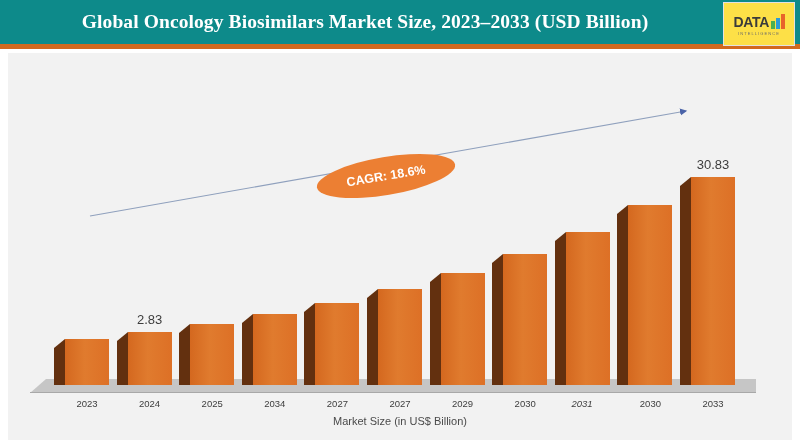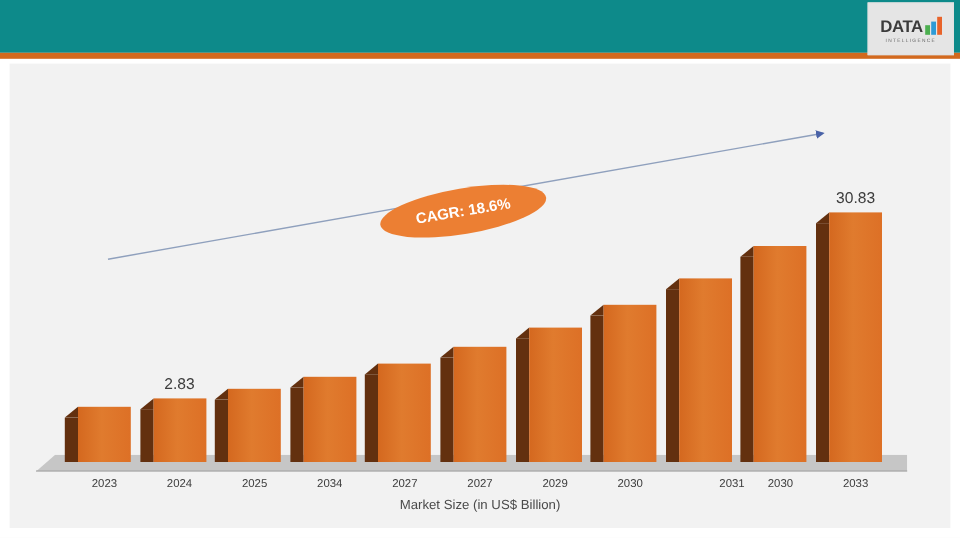--- a/index.html
+++ b/index.html
@@ -34,21 +34,21 @@
     font-weight:bold;
     font-size:19.5px;
     letter-spacing:.1px;
     white-space:nowrap;
   }
 
   
   .logo-box{
     position:absolute;right:5px;top:2px;
     width:72px;height:44px;
-    background:#e5e5e5;
+    background:#fde047;
     border:1px solid #e2e2e2;
     box-sizing:border-box;
     display:flex;flex-direction:column;
     align-items:center;justify-content:center;
   }
   .logo-row{display:flex;align-items:flex-end;gap:1px;height:17px;}
   .logo-word{
     font-family:"Liberation Sans",sans-serif;
     font-weight:bold;font-size:14px;
     color:#3b3b3b;letter-spacing:-.3px;line-height:14px;
@@ -148,20 +148,21 @@
     font-family:"Liberation Sans",sans-serif;
     font-size:11px;color:#4a4a4a;
   }
 </style>
 </head>
 <body>
 
 <div id="root">
 
   <div class="header"></div>
+  <div class="header-title">Global Oncology Biosimilars Market Size, 2023–2033 (USD Billion)</div>
   <div class="header-underline"></div>
 
   <div class="logo-box">
     <div class="logo-row">
       <span class="logo-word">DATA</span>
       <span class="logo-bars">
         <i class="lb1"></i>
           <i class="lb2"></i>
           <i class="lb3"></i>
       </span>
@@ -241,21 +242,21 @@
       <div class="axis-line"></div>
       <div id="ticks-layer">
           <div class="tick" style="left: 49px; width: 60px;">2023</div>
           <div class="tick" style="left: 111.6px; width: 60px;">2024</div>
           <div class="tick" style="left: 174.2px; width: 60px;">2025</div>
           <div class="tick" style="left: 236.8px; width: 60px;">2034</div>
           <div class="tick" style="left: 299.4px; width: 60px;">2027</div>
           <div class="tick" style="left: 362px; width: 60px;">2027</div>
           <div class="tick" style="left: 424.6px; width: 60px;">2029</div>
           <div class="tick" style="left: 487.2px; width: 60px;">2030</div>
-          <div class="tick" style="left: 572px; width: 60px;">2031</div>
+          <div class="tick" style="left: 544px; width: 60px; font-style: italic;">2031</div>
           <div class="tick" style="left: 612.4px; width: 60px;">2030</div>
           <div class="tick" style="left: 675px; width: 60px;">2033</div>
         </div>
 
     </div>
   </div>
 
   <div class="axis-title">Market Size (in US$ Billion)</div>
 
 </div>

